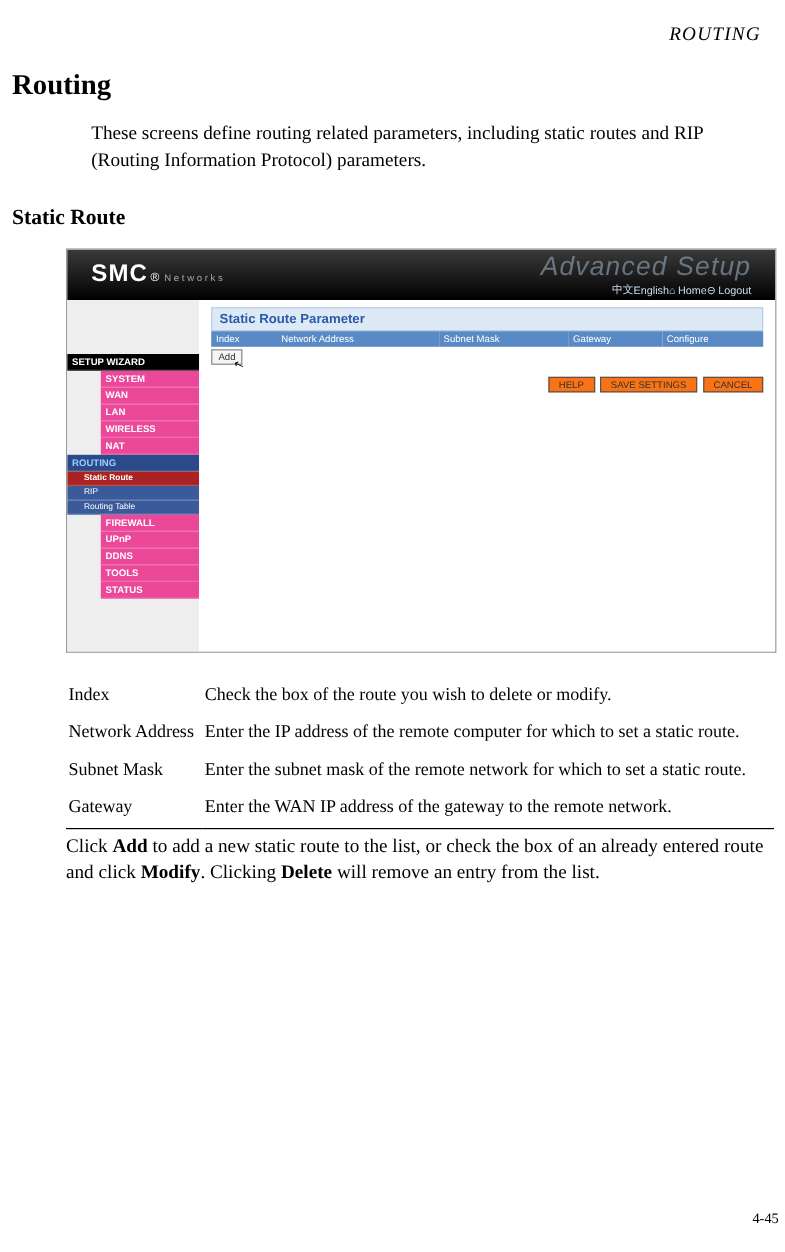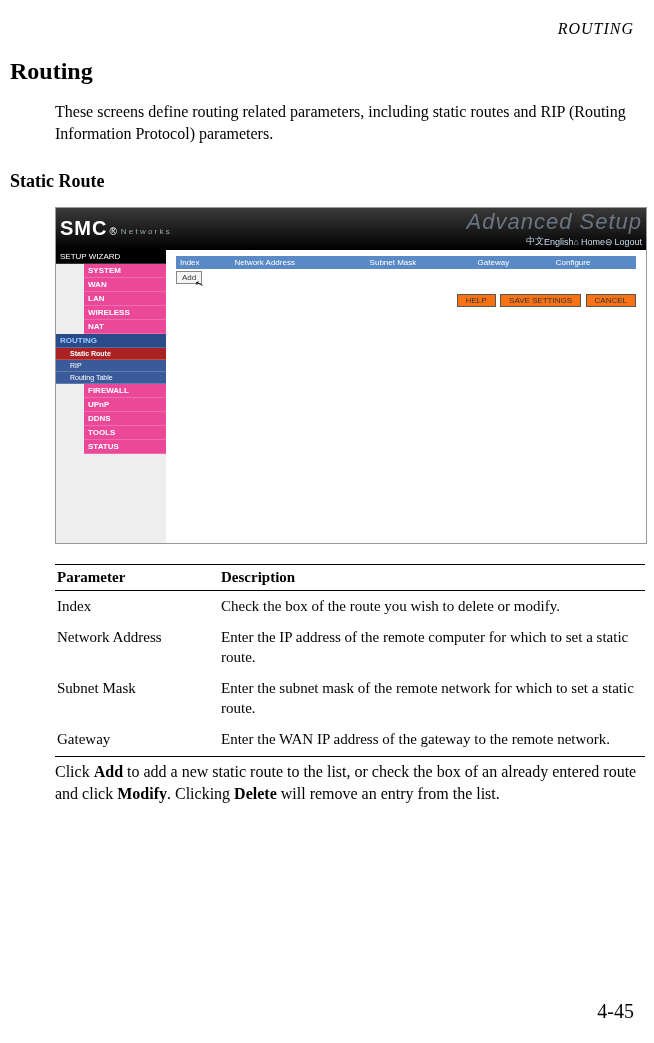--- a/index.html
+++ b/index.html
@@ -25,21 +25,21 @@
     margin-bottom: 20px;
     padding-right: 10px;
     letter-spacing: 1px;
   }
   h1.sec {
     font-size: 24px;
     font-weight: bold;
     margin: 10px 0 15px 0;
   }
   .intro {
-    margin-left: 45px;
+    margin-left: 66px;
     font-size: 16px;
     line-height: 1.4;
   }
   h2.sub {
     font-size: 18px;
     font-weight: bold;
     margin: 25px 0 15px 0;
   }
   .screenshot {
     margin-left: 45px;
@@ -51,21 +51,21 @@
     font-family: Arial, Helvetica, sans-serif;
     overflow: hidden;
   }
   .ss-header {
     height: 42px;
     background: linear-gradient(#3a3a3a, #000);
     color: #fff;
     display: flex;
     align-items: center;
     justify-content: space-between;
-    padding: 0 4px;
+    padding: 0 20px;
     position: relative;
   }
   .ss-logo {
     display: flex;
     align-items: baseline;
     gap: 2px;
   }
   .ss-logo-main {
     font-weight: bold;
     font-size: 20px;
@@ -103,21 +103,21 @@
   .ss-sidebar {
     width: 110px;
     background: #eee;
     font-size: 8px;
     color: #fff;
   }
   .ss-sidebar div {
     padding: 2px 4px;
     border-bottom: 1px solid rgba(255,255,255,0.2);
   }
-  .nav-setup { background: #000; font-weight: normal; }
+  .nav-setup { background: #000; font-weight: bold; margin-top: 45px; }
   .nav-item { background: #ec4899; font-weight: bold; margin-left: 28px; }
   .nav-active { background: #2a4a8a; color: #9cf; font-weight: bold; }
   .nav-sub { background: #3a5a9a; padding-left: 14px !important; font-size: 7px; }
   .nav-sub-active { background: #a22; padding-left: 14px !important; font-size: 7px; font-weight: bold; }
   .ss-content {
     flex: 1;
     background: #fff;
     padding: 6px 10px;
     font-size: 9px;
     color: #333;
@@ -204,22 +204,22 @@
     margin-left: 45px;
     margin-top: 4px;
     font-size: 16px;
     line-height: 1.4;
     width: 590px;
   }
   .after-para b { font-weight: bold; }
   .page-num {
     position: absolute;
     bottom: 20px;
-    right: 20px;
-    font-size: 20px;
+    right: 5px;
+    font-size: 12px;
     margin-left: 31px;
   }
 </style>
 </head>
 <body>
 
 <div class="page">
   <div class="running-head">ROUTING</div>
 
   <h1 class="sec">Routing</h1>
@@ -263,20 +263,21 @@
         <div class="nav-sub-active">Static Route</div>
         <div class="nav-sub">RIP</div>
         <div class="nav-sub">Routing Table</div>
         <div class="nav-item">FIREWALL</div>
         <div class="nav-item">UPnP</div>
         <div class="nav-item">DDNS</div>
         <div class="nav-item">TOOLS</div>
         <div class="nav-item">STATUS</div>
       </div>
       <div class="ss-content">
+        <div class="panel-title">Static Route Parameter</div>
         <table class="panel-table">
           <tbody>
               <tr>
             <th>Index</th>
             <th>Network Address</th>
             <th>Subnet Mask</th>
             <th>Gateway</th>
             <th>Configure</th>
           </tr>
         </tbody>
@@ -289,24 +290,20 @@
           <span>HELP</span>
           <span>SAVE SETTINGS</span>
           <span>CANCEL</span>
         </div>
       </div>
     </div>
   </div>
 
   <table class="param-table">
     <tbody>
-        <tr>
-      <th class="param-col">Parameter</th>
-      <th>Description</th>
-    </tr>
     <tr>
       <td>Index</td>
       <td>Check the box of the route you wish to delete or modify.</td>
     </tr>
     <tr>
       <td>Network Address</td>
       <td>Enter the IP address of the remote computer for which to set a static route.</td>
     </tr>
     <tr>
       <td>Subnet Mask</td>

